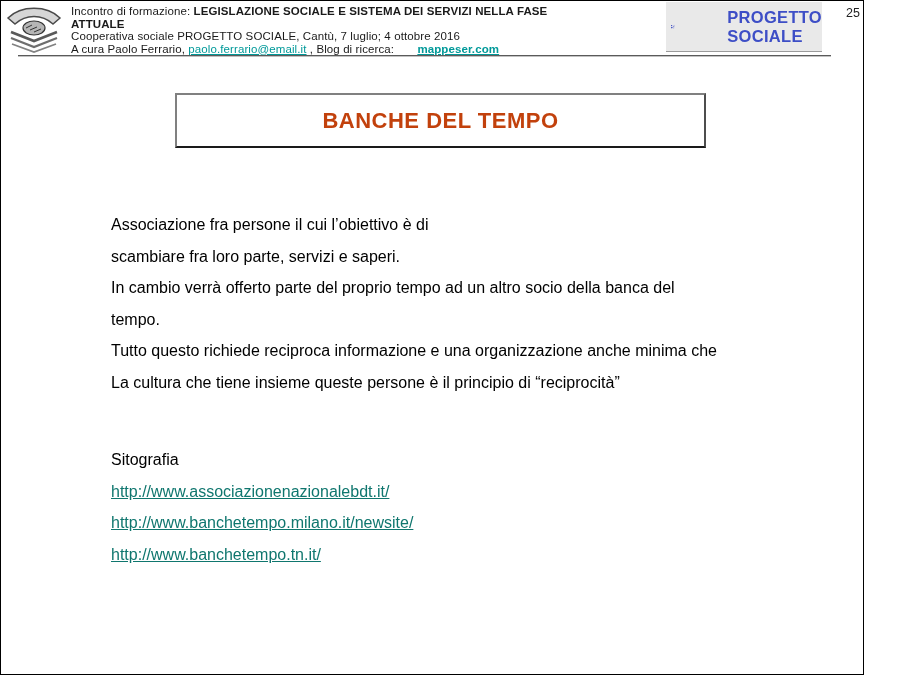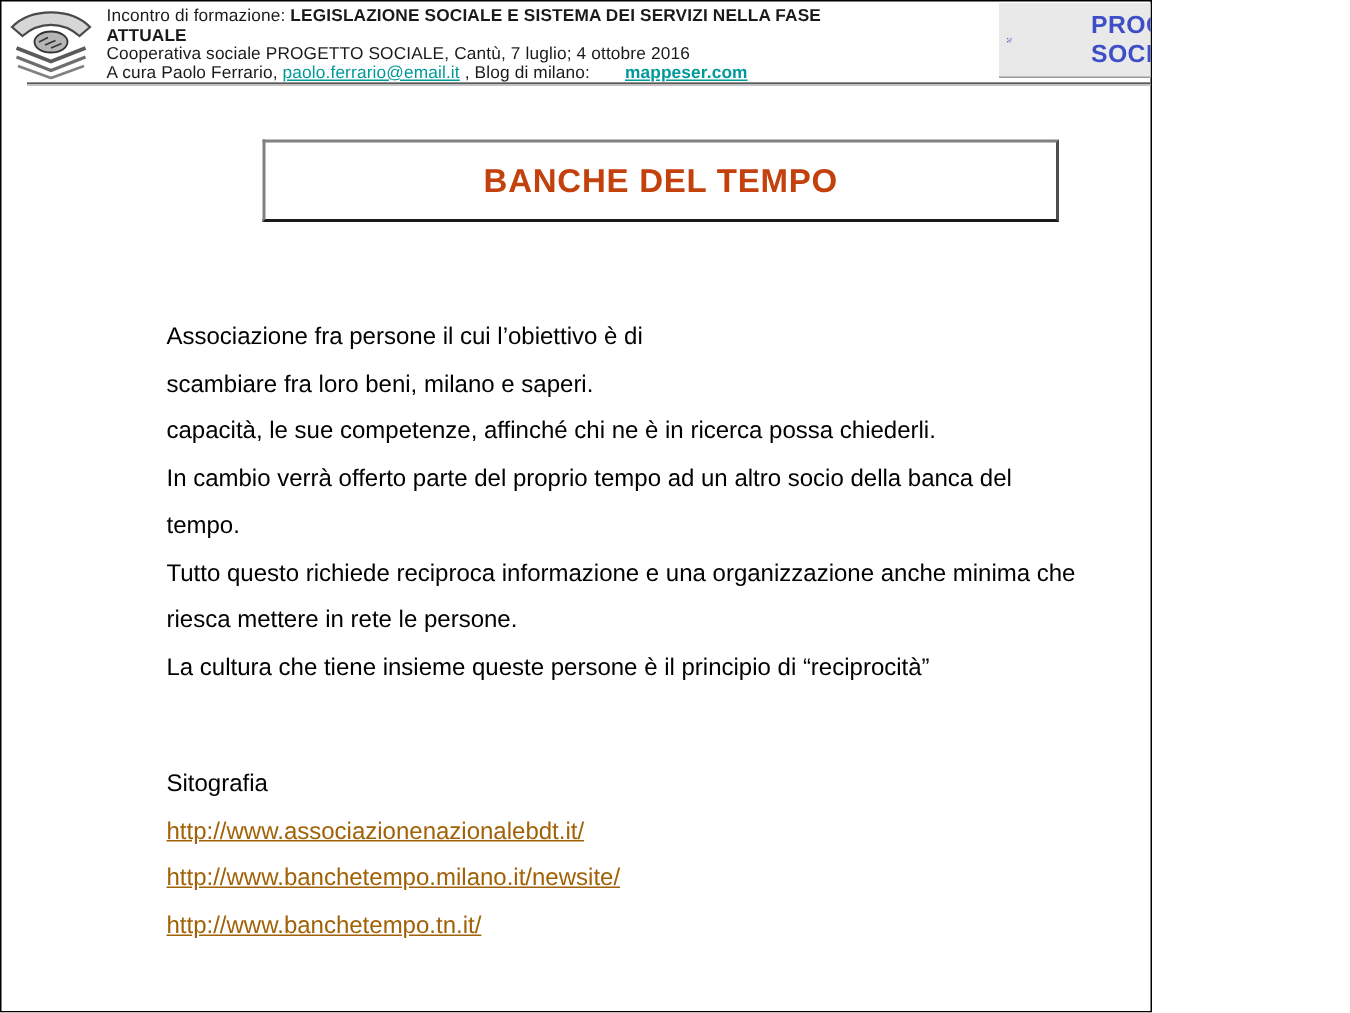--- a/index.html
+++ b/index.html
@@ -1,21 +1,21 @@
 <!DOCTYPE html>
 <html><head>
 <meta charset="utf-8">
 <style>
   * { margin:0; padding:0; box-sizing:border-box; }
   html,body { background:#fff; }
   body { font-family:"Liberation Sans", sans-serif; }
 
   .slide {
     position:relative;
-    width:768px; height:675px;
+    width:864px; height:675px;
     background:#ffffff;
     border:1px solid #000;
     overflow:hidden;
   }
 
   
   .handshake-logo {
     position:absolute; left:4px; top:2px;
     width:58px; height:50px;
   }
@@ -72,21 +72,21 @@
 
   
   .content {
     position:absolute; left:110px; top:208px; width:690px;
     font-size:16px; line-height:31.5px; color:#000;
   }
   .body-line { white-space:pre-wrap; }
   .sito-heading { margin-top:46px; }
   .sito-link {
     display:block;
-    color:#a16207; text-decoration:underline; cursor:pointer;
+    color:#0f766e; text-decoration:underline; cursor:pointer;
     line-height:31.5px;
   }
 </style>
 </head>
 <body>
 
 <div class="slide">
 
   <div class="handshake-logo">
     <svg width="58" height="50" viewBox="0 0 58 50" aria-hidden="true">
@@ -96,21 +96,21 @@
       <path d="M6,29 L29,38 L52,29" fill="none" stroke="#5a5a5a" stroke-width="2.6"></path>
       <path d="M6,35 L29,44 L52,35" fill="none" stroke="#6e6e6e" stroke-width="2.2"></path>
       <path d="M7,41 L29,49 L51,41" fill="none" stroke="#828282" stroke-width="1.8"></path>
     </svg>
   </div>
 
   <div class="header-text">
     <div><span>Incontro di formazione: </span><span class="bold">LEGISLAZIONE SOCIALE E SISTEMA DEI SERVIZI NELLA FASE</span></div>
     <div class="bold">ATTUALE</div>
     <div>Cooperativa sociale PROGETTO SOCIALE, Cantù, 7 luglio; 4 ottobre 2016</div>
-    <div><span>A cura Paolo Ferrario, </span><a class="hdr-link">paolo.ferrario@email.it</a><span> , Blog di milano: </span><a class="hdr-link bold">mappeser.com</a></div>
+    <div><span>A cura Paolo Ferrario, </span><a class="hdr-link">paolo.ferrario@email.it</a><span> , Blog di ricerca: </span><a class="hdr-link bold">mappeser.com</a></div>
   </div>
 
   <div class="logo-box">
     <svg width="48" height="44" viewBox="0 0 52 52" aria-hidden="true">
       <line x1="4" y1="48" x2="48" y2="4" stroke="#3d4ec6" stroke-width="1.6"></line>
       <rect x="7" y="6" width="12" height="12" fill="none" stroke="#3d4ec6" stroke-width="1.4"></rect>
       <line x1="7" y1="18" x2="19" y2="6" stroke="#3d4ec6" stroke-width="1.2"></line>
       <rect x="7" y="31" width="12" height="12" fill="none" stroke="#3d4ec6" stroke-width="1.4"></rect>
       <line x1="7" y1="43" x2="19" y2="31" stroke="#3d4ec6" stroke-width="1.2"></line>
       <polygon points="27,6 44,6 27,20" fill="none" stroke="#3d4ec6" stroke-width="1.4"></polygon>
@@ -126,26 +126,24 @@
   <div class="page-number">25</div>
 
   <div class="header-rule"></div>
 
   <div class="title-box">
     <span class="title-text">BANCHE DEL TEMPO</span>
   </div>
 
   <div class="content">
     <div class="body-line">Associazione fra persone il cui l’obiettivo è di</div>
-    <div class="body-line">scambiare fra loro beni, milano e saperi.</div>
-    <div class="body-line">capacità, le sue competenze, affinché chi ne è in ricerca possa chiederli.</div>
+    <div class="body-line">scambiare fra loro parte, servizi e saperi.</div>
     <div class="body-line">In cambio verrà offerto parte del proprio tempo ad un altro socio della banca del</div>
     <div class="body-line">tempo.</div>
     <div class="body-line">Tutto questo richiede reciproca informazione e una organizzazione anche minima che</div>
-    <div class="body-line">riesca mettere in rete le persone.</div>
     <div class="body-line">La cultura che tiene insieme queste persone è il principio di “reciprocità”</div>
 
     <div class="sito-heading">Sitografia</div>
     <a class="sito-link">http://www.associazionenazionalebdt.it/</a>
     <a class="sito-link">http://www.banchetempo.milano.it/newsite/</a>
     <a class="sito-link">http://www.banchetempo.tn.it/</a>
   </div>
 
 </div>
 

